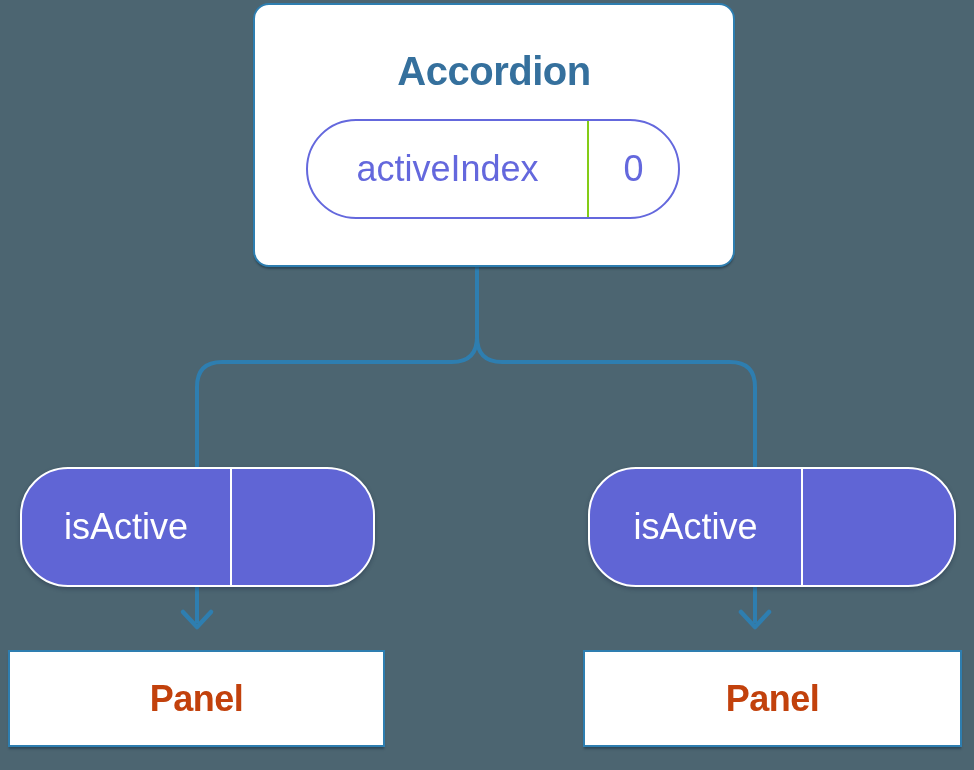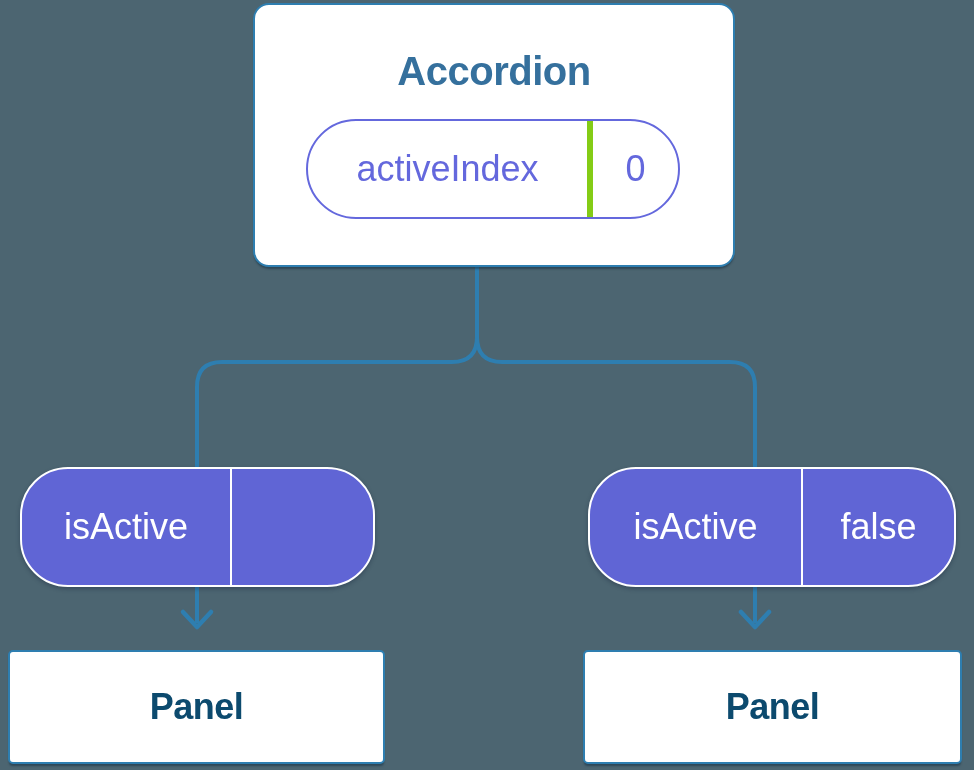--- a/index.html
+++ b/index.html
@@ -72,21 +72,21 @@
     align-items: stretch;
     background: #ffffff;
   }
   .state-pill .cell {
     display: flex;
     align-items: center;
     justify-content: center;
     font-size: 36px;
     color: #6468dd;
   }
-  .state-pill .cell.name { width: 279px; border-right: 6px solid #84cc16; }
+  .state-pill .cell.name { width: 279px; border-right: 2px solid #84cc16; }
   .state-pill .cell.value { flex: 1; }
   .prop-pill {
     position: absolute;
     height: 120px;
     background: #6065d5;
     border: 2.5px solid #ffffff;
     border-radius: 48px;
     box-sizing: border-box;
     display: flex;
     align-items: stretch;
@@ -102,28 +102,28 @@
   }
   .prop-pill .cell.name { border-right: 2.5px solid #ffffff; }
   .prop-pill-left { left: 20px; top: 467px; width: 355px; }
   .prop-pill-left .cell.name { width: 208px; }
   .prop-pill-left .cell.value { flex: 1; }
   .prop-pill-right { left: 588px; top: 467px; width: 368px; }
   .prop-pill-right .cell.name { width: 211px; }
   .prop-pill-right .cell.value { flex: 1; }
   .panel-card {
     top: 650px;
-    height: 114px;
-    border-radius: 5px;
+    height: 97px;
+    border-radius: 0;
     display: flex;
     align-items: center;
     justify-content: center;
     font-size: 36px;
     font-weight: 600;
-    color: #0c4a6e;
+    color: #c2410c;
     letter-spacing: -0.5px;
   }
   .panel-card-left { left: 8px; width: 377px; }
   .panel-card-right { left: 583px; width: 379px; }
 </style>
 </head>
 <body>
 
 <div class="stage">
 
@@ -141,20 +141,19 @@
       <div class="cell value">0</div>
     </div>
   </div>
 
   <div class="prop-pill prop-pill-left">
     <div class="cell name">isActive</div>
   </div>
 
   <div class="prop-pill prop-pill-right">
     <div class="cell name">isActive</div>
-    <div class="cell value">false</div>
   </div>
 
   <div class="card panel-card panel-card-left">Panel</div>
 
   <div class="card panel-card panel-card-right">Panel</div>
 
 </div>
 
 </body></html>

